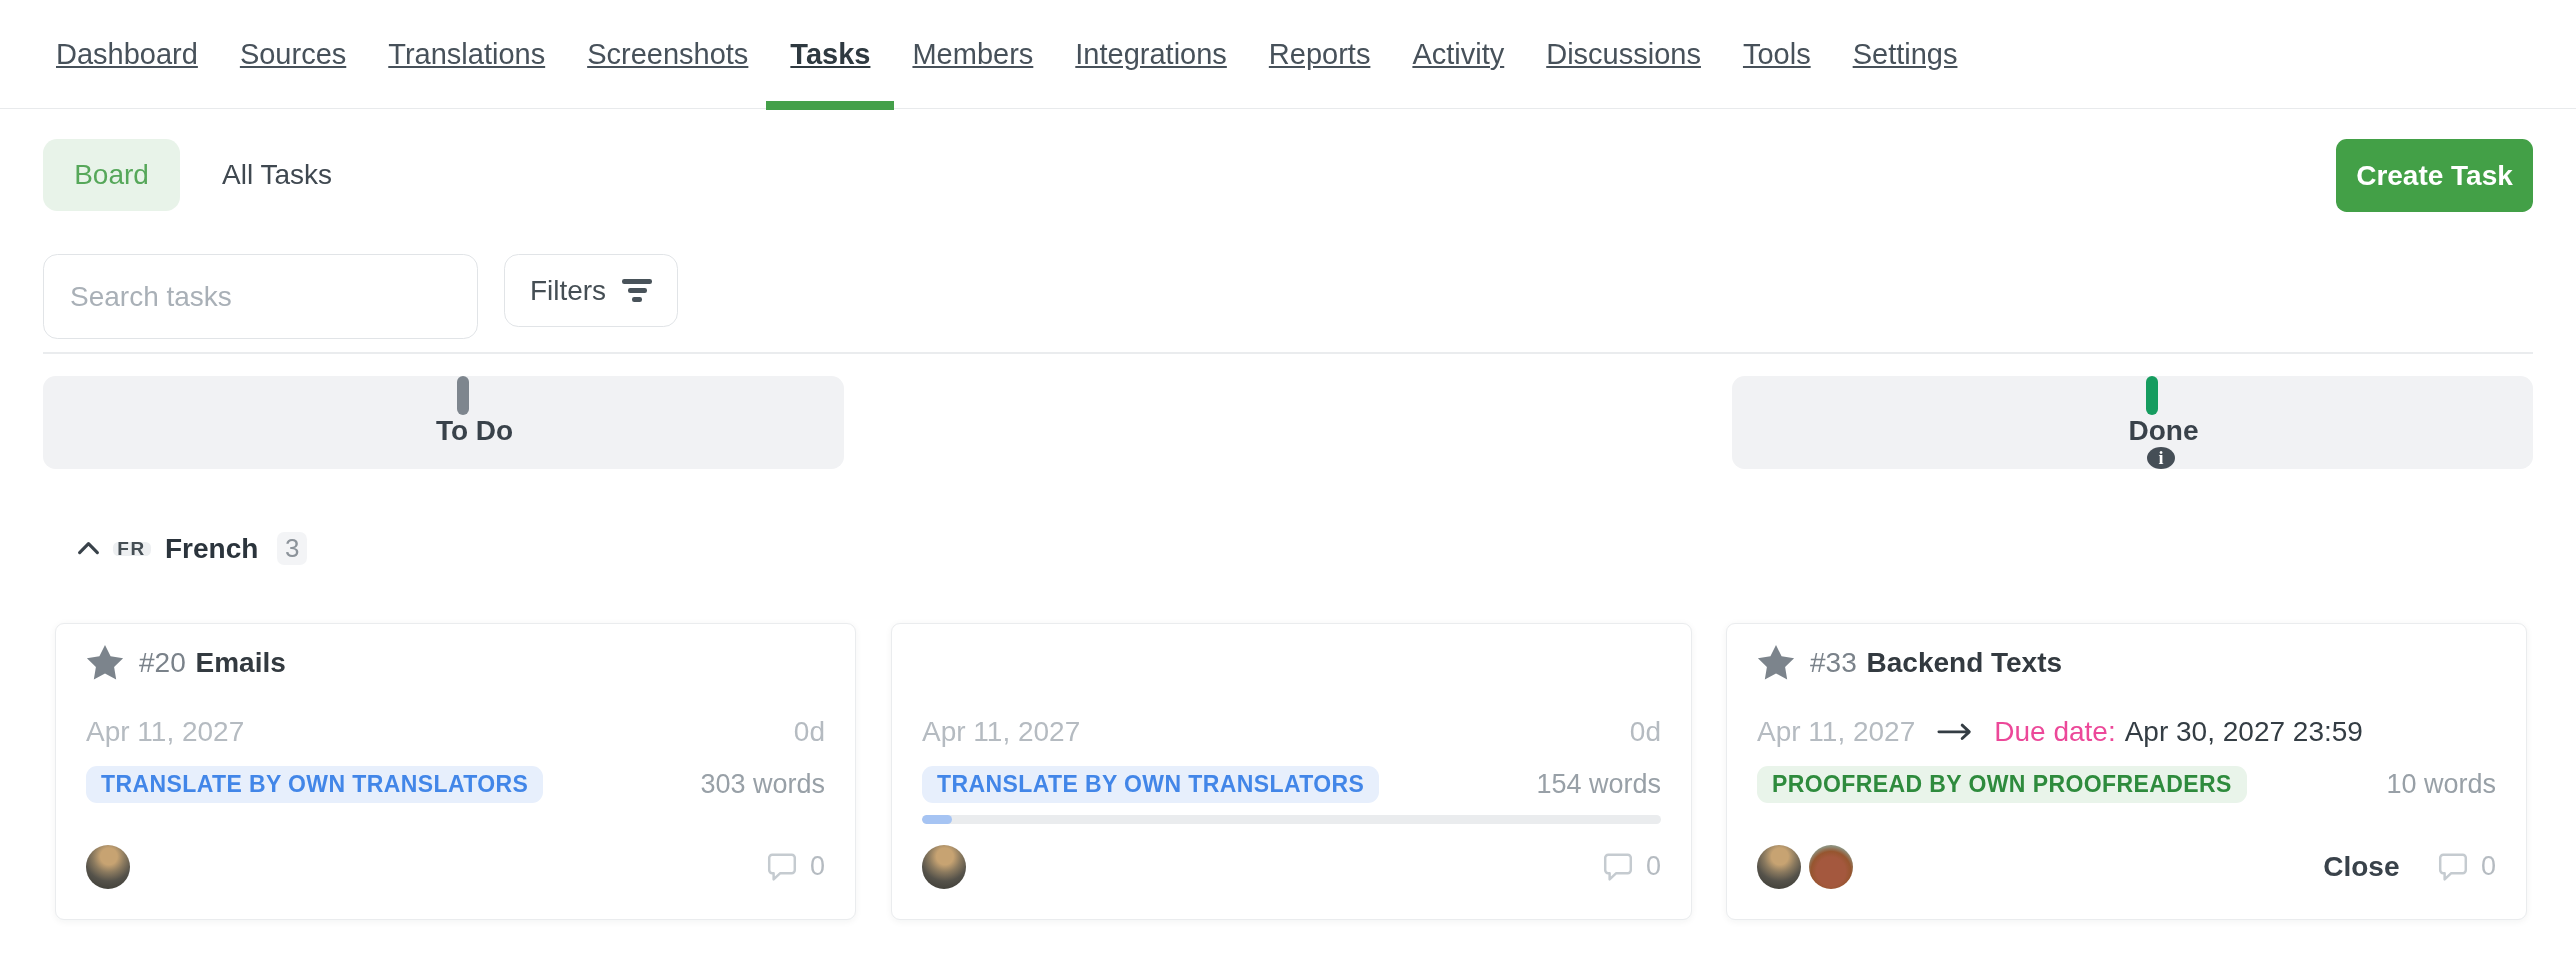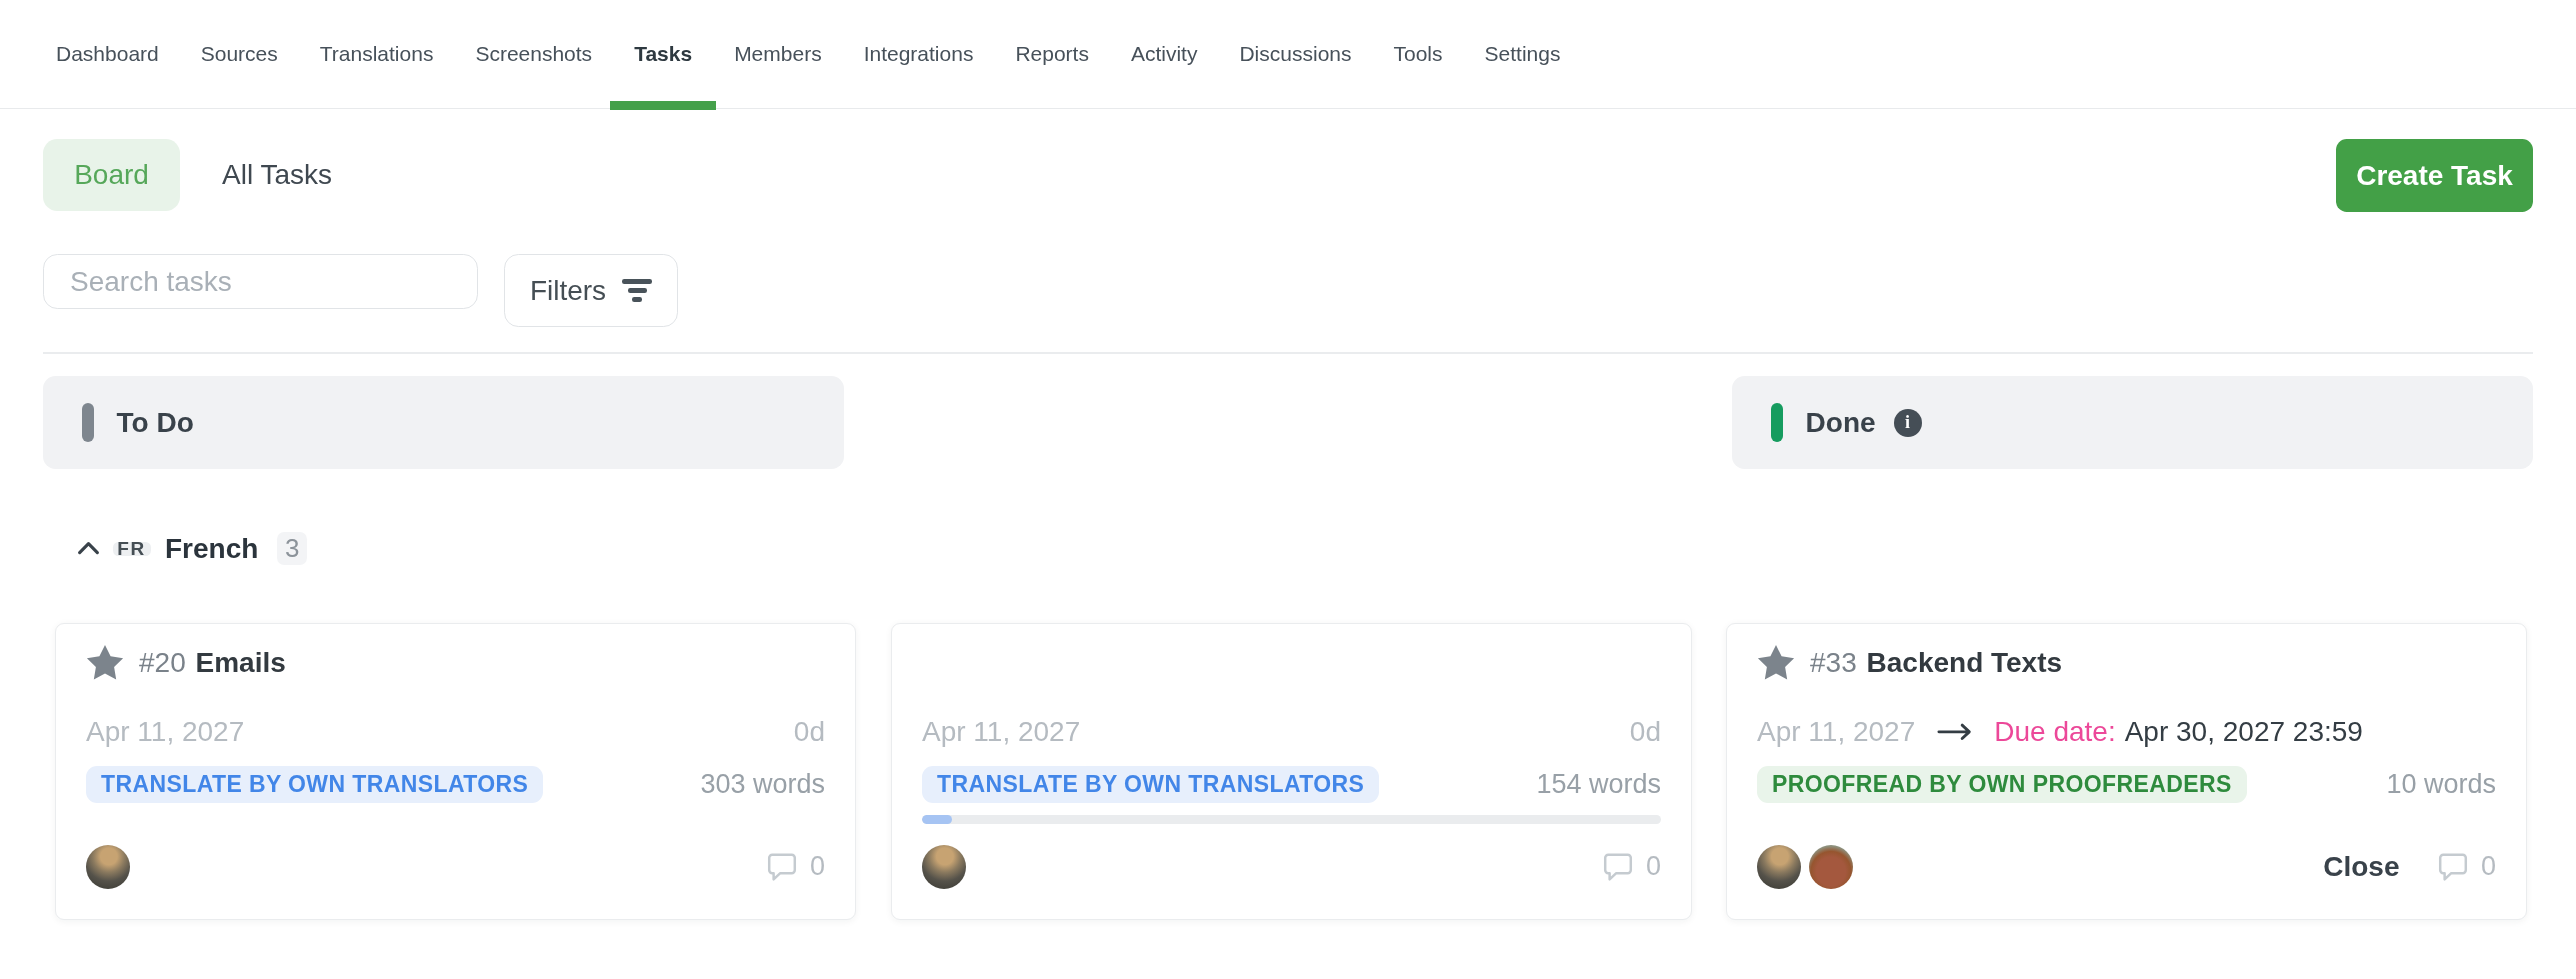--- a/index.html
+++ b/index.html
@@ -9,22 +9,22 @@
     background:#fff; font-family:"Liberation Sans", sans-serif; color:#39424a;
   }
 
   
   .topnav {
     position:absolute; top:0; left:0; width:2576px; height:109px;
     display:flex; align-items:center; gap:42px; padding-left:56px;
     border-bottom:1.8px solid #e8eaec;
   }
   .nav-item {
-    position:relative; font-size:21px; color:#47515a; font-weight:500;
-    height:100%; display:flex; align-items:center; cursor:pointer; white-space:nowrap;
+    position:relative; font-size:29px; color:#47515a; font-weight:500;
+    height:100%; display:flex; align-items:center; cursor:pointer; white-space:nowrap;text-decoration:underline;
   }
   .nav-item.active { color:#2e3940; font-weight:700; }
   .nav-item.active::after {
     content:""; position:absolute; left:-24px; right:-24px; bottom:-1.8px;
     height:9px; background:#44a04a;
   }
 
   
   .board-tab {
     position:absolute; left:43px; top:139px; width:137px; height:72px;
@@ -37,21 +37,21 @@
   }
   .create-task-btn {
     position:absolute; right:43px; top:139px; width:197px; height:73px;
     background:#43a047; border:none; border-radius:10.7px; color:#fff;
     font-size:28px; font-weight:700; font-family:inherit; display:flex; align-items:center; justify-content:center;
     cursor:pointer;
   }
 
   
   .search-input {
-    position:absolute; left:43px; top:254px; width:435px; height:55px;
+    position:absolute; left:43px; top:254px; width:435px; height:85px;
     border:1.8px solid #e1e4e7; border-radius:14.3px; padding:0 26px;
     font-size:28px; font-family:inherit; color:#39424a; outline:none; background:#fff;
   }
   .search-input::placeholder { color:#a9b0b7; }
   .filters-btn {
     position:absolute; left:504px; top:254px; width:174px; height:73px;
     background:#fff; border:1.8px solid #e1e4e7; border-radius:14.3px;
     display:flex; align-items:center; justify-content:center; gap:16px;
     font-size:28px; color:#454e54; font-weight:500; cursor:pointer;
   }
@@ -59,21 +59,21 @@
   .filter-icon span { display:block; height:4.5px; background:#49535a; border-radius:2.2px; }
   .filter-icon span:nth-child(1){ width:30px; }
   .filter-icon span:nth-child(2){ width:19px; }
   .filter-icon span:nth-child(3){ width:9.8px; }
 
   .divider { position:absolute; left:43px; top:352px; width:2490px; height:1.8px; background:#eaecee; }
 
   
   .col-header {
     position:absolute; top:376px; width:801px; height:93px;
-    background:#f1f2f4; border-radius:12.5px; display:flex; align-items:center; padding-left:39px;
+    background:#f1f2f4; border-radius:12.5px; display:flex; align-items:center; padding-left:39px;flex-direction:column;
   }
   .col-1 { left:43px; } .col-2 { left:887px; } .col-3 { left:1732px; }
   .col-pill { width:11.6px; height:39px; border-radius:6.3px; background:#7e868e; flex:none; }
   .col-label { margin-left:23px; font-size:28px; font-weight:600; color:#39424a; }
   .info-icon {
     margin-left:18px; width:28px; height:28px; border-radius:50%; background:#454e56;
     color:#fff; display:flex; align-items:center; justify-content:center;
     font-size:18px; font-weight:700; font-family:"Liberation Serif", serif; cursor:pointer;
   }
 

